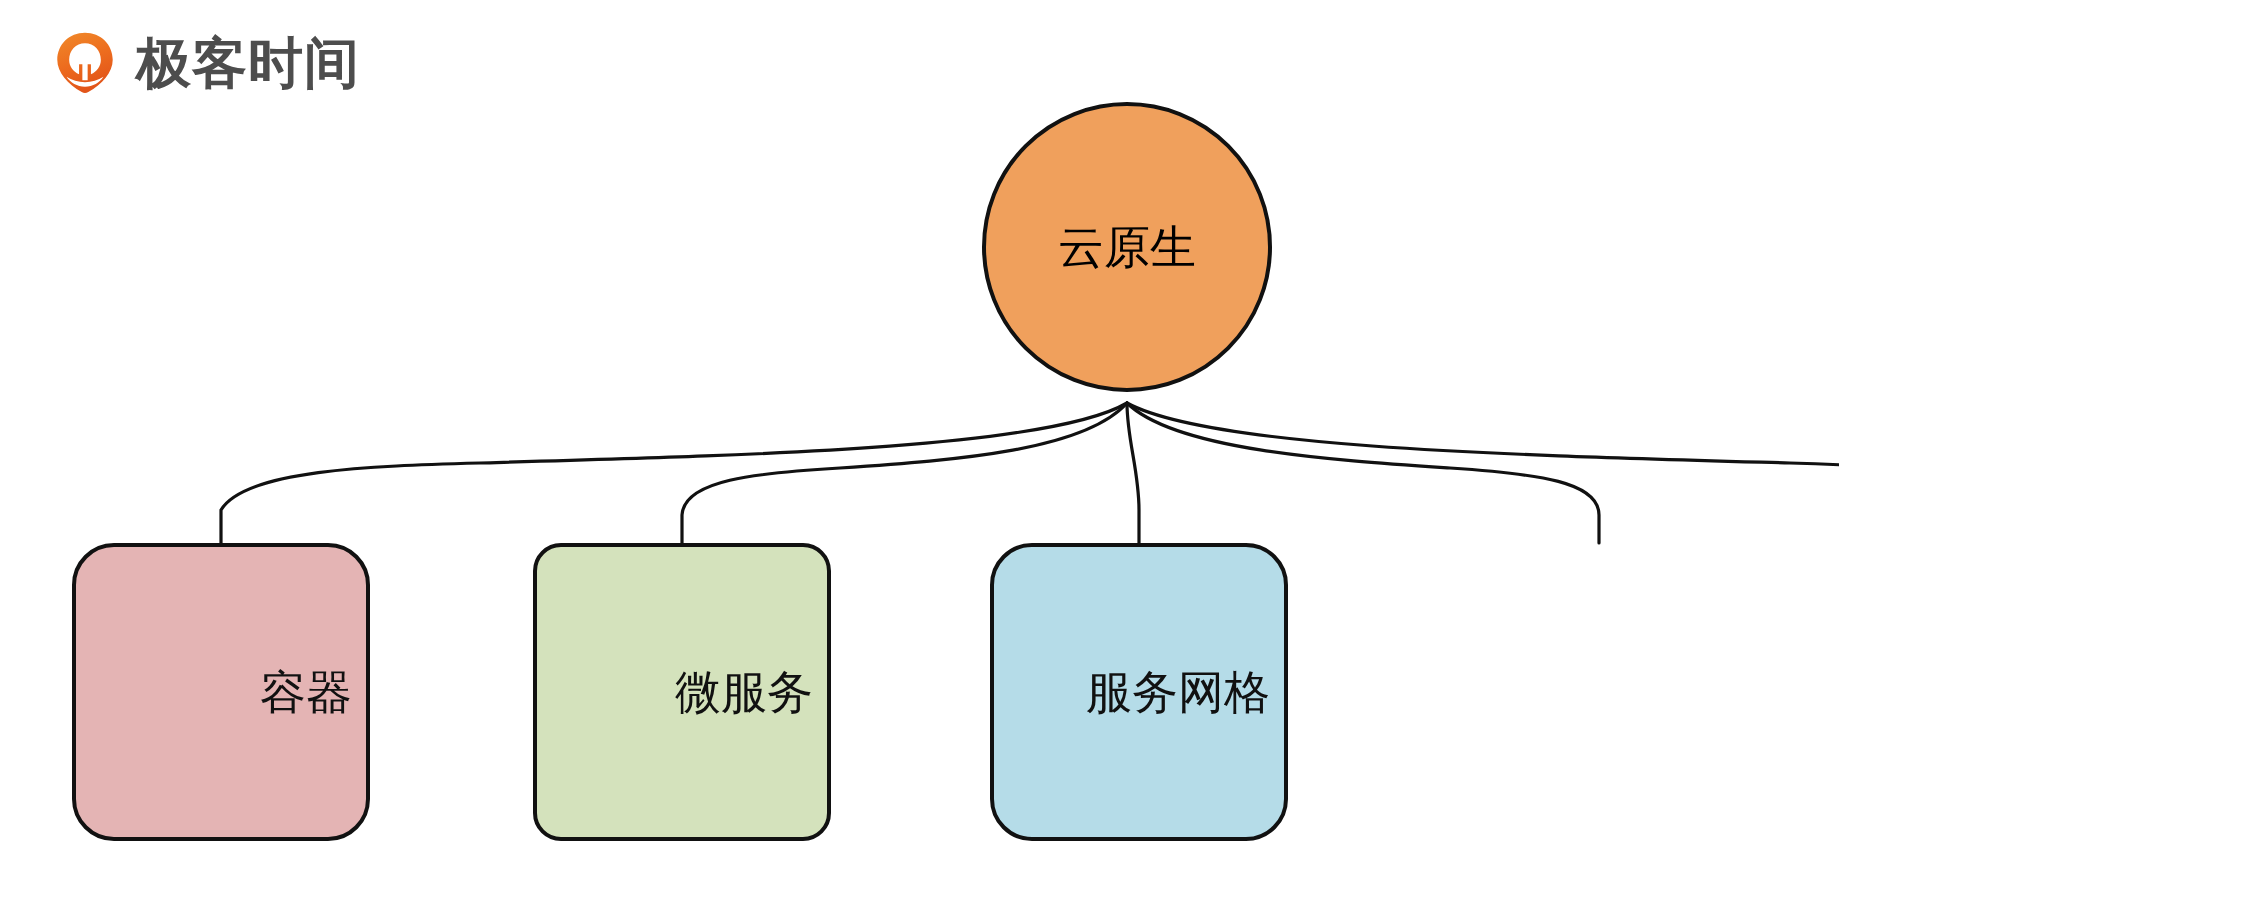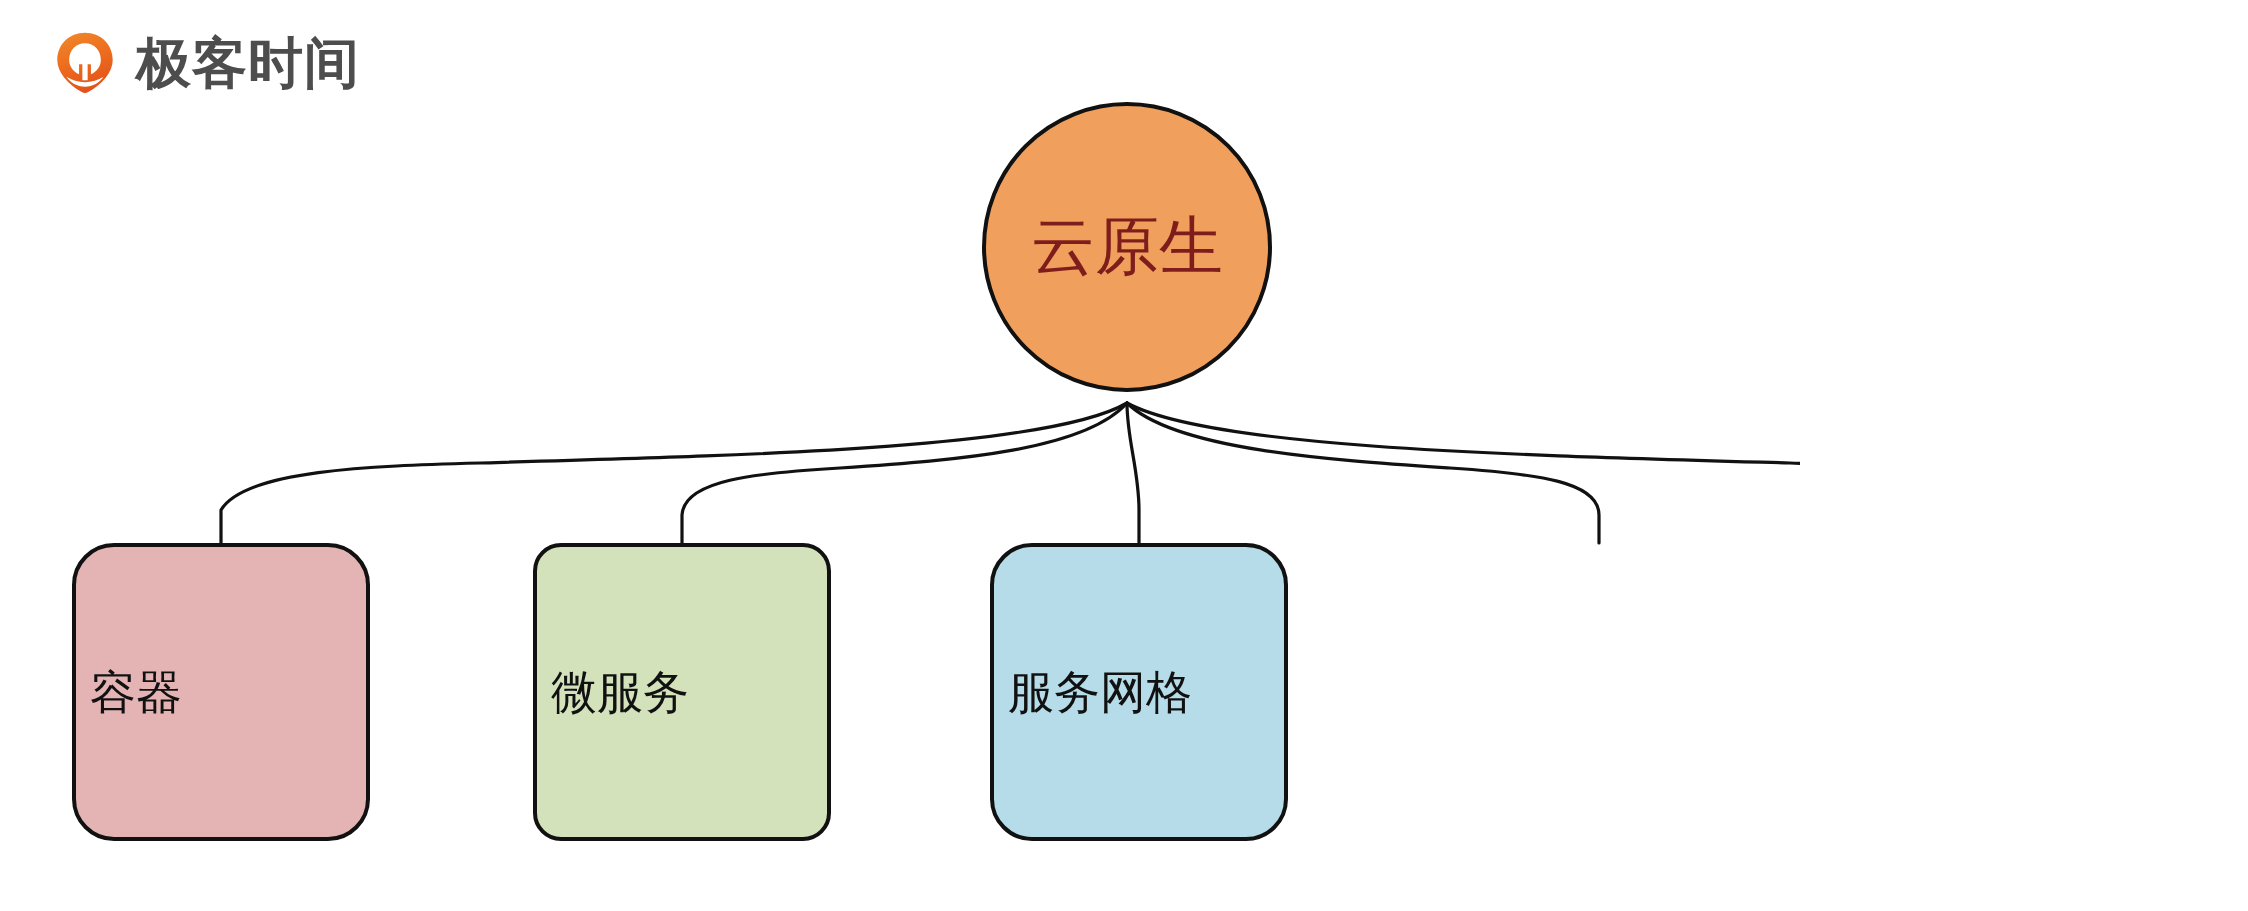--- a/index.html
+++ b/index.html
@@ -9,20 +9,21 @@
   }
   body {
     font-family: "Liberation Sans", "DejaVu Sans", sans-serif;
   }
   #stage {
     position: relative;
     width: 1800px;
     height: 911px;
     background: #ffffff;
     overflow: hidden;
+    padding-left: 39px;
   }
 
   
   #brand {
     position: absolute;
     left: 52px;
     top: 30px;
     display: flex;
     align-items: center;
     gap: 18px;
@@ -65,39 +66,39 @@
     height: 290px;
     border-radius: 50%;
     background: #f0a05c;
     border: 4px solid #111111;
     box-sizing: border-box;
     display: flex;
     align-items: center;
     justify-content: center;
   }
   #root-label {
-    color: #7f1d1d;
-    font-size: 64px;
+    color: #000000;
+    font-size: 46px;
     line-height: 1.15;
     white-space: nowrap;
     text-align: center;
   }
 
   
   .leaf-node {
     position: absolute;
     top: 543px;
     width: 298px;
     height: 298px;
     box-sizing: border-box;
     border: 4px solid #111111;
     border-radius: 42px;
     display: flex;
     align-items: center;
-    justify-content: flex-start;
+    justify-content: flex-end;
     padding: 0 14px;
   }
   .leaf-label {
     color: #111111;
     font-size: 46px;
     line-height: 1.22;
     text-align: center;
     word-break: keep-all;
   }
   .leaf-label.two-line {

